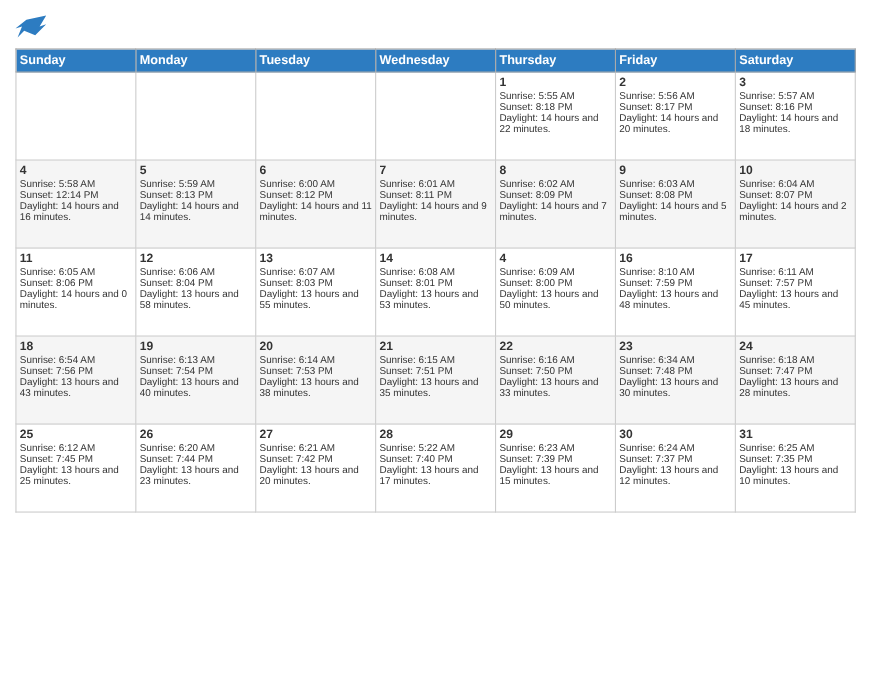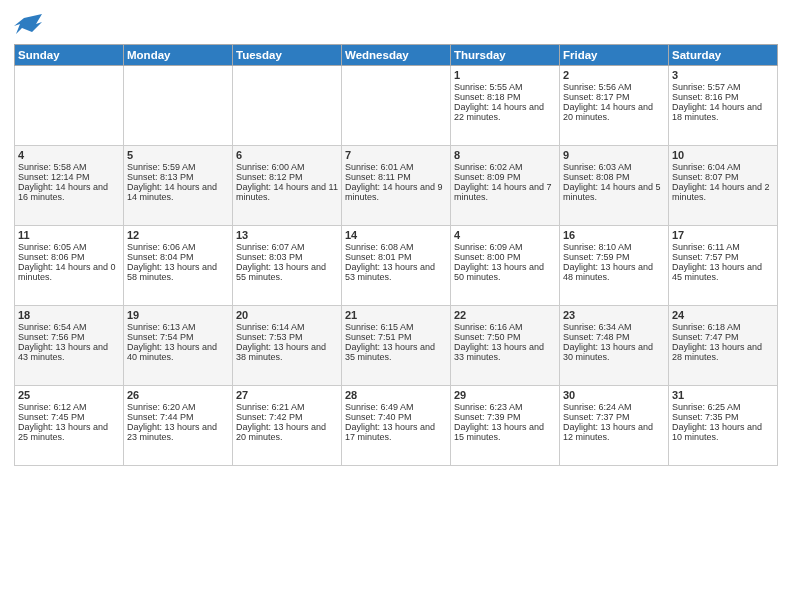--- a/index.html
+++ b/index.html
@@ -288,21 +288,21 @@
             <div>Daylight: 13 hours and 23 minutes.</div>
           </td>
           <td>
             <span class="day-num">27</span>
             <div>Sunrise: 6:21 AM</div>
             <div>Sunset: 7:42 PM</div>
             <div>Daylight: 13 hours and 20 minutes.</div>
           </td>
           <td>
             <span class="day-num">28</span>
-            <div>Sunrise: 6:49 AM</div>
+            <div>Sunrise: 5:22 AM</div>
             <div>Sunset: 7:40 PM</div>
             <div>Daylight: 13 hours and 17 minutes.</div>
           </td>
           <td>
             <span class="day-num">29</span>
             <div>Sunrise: 6:23 AM</div>
             <div>Sunset: 7:39 PM</div>
             <div>Daylight: 13 hours and 15 minutes.</div>
           </td>
           <td>

